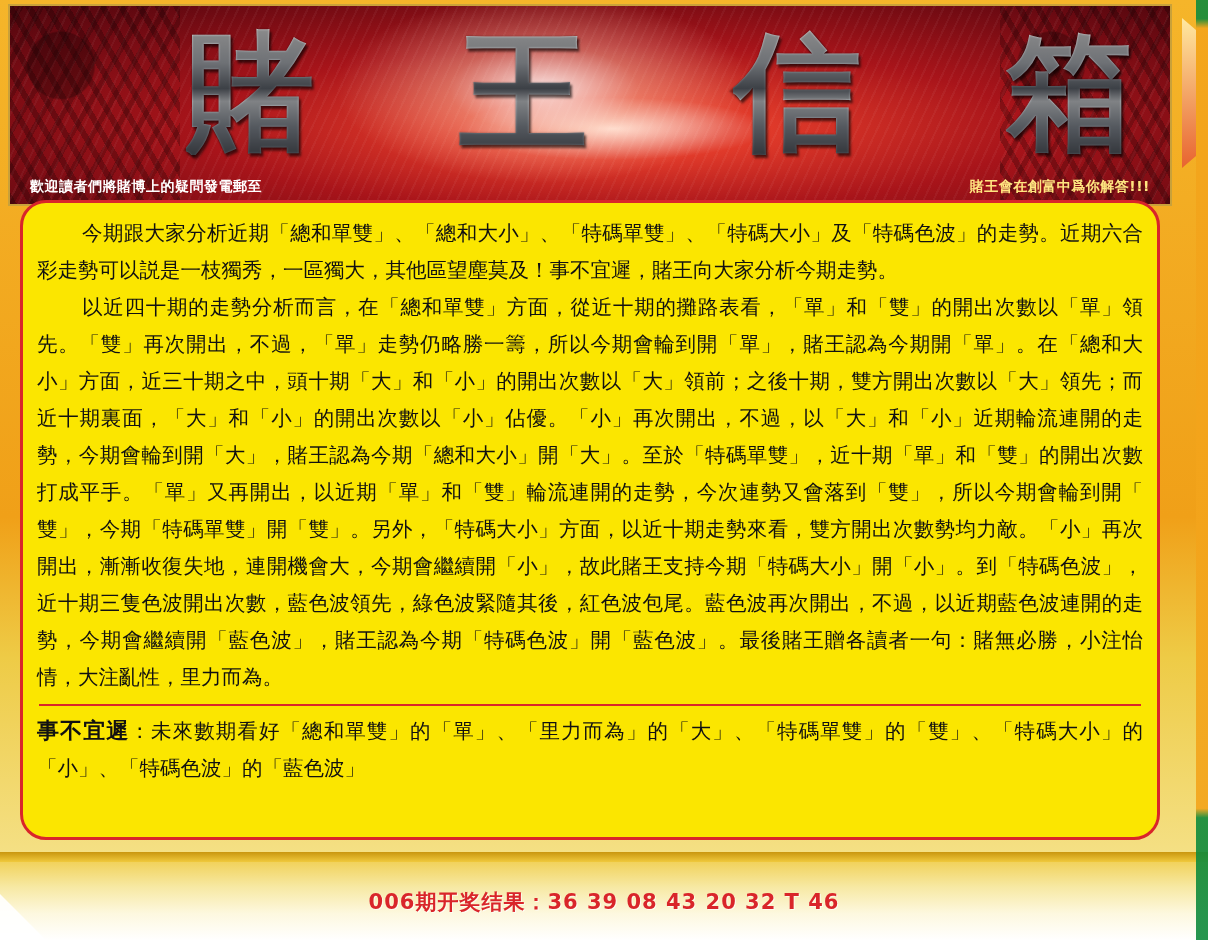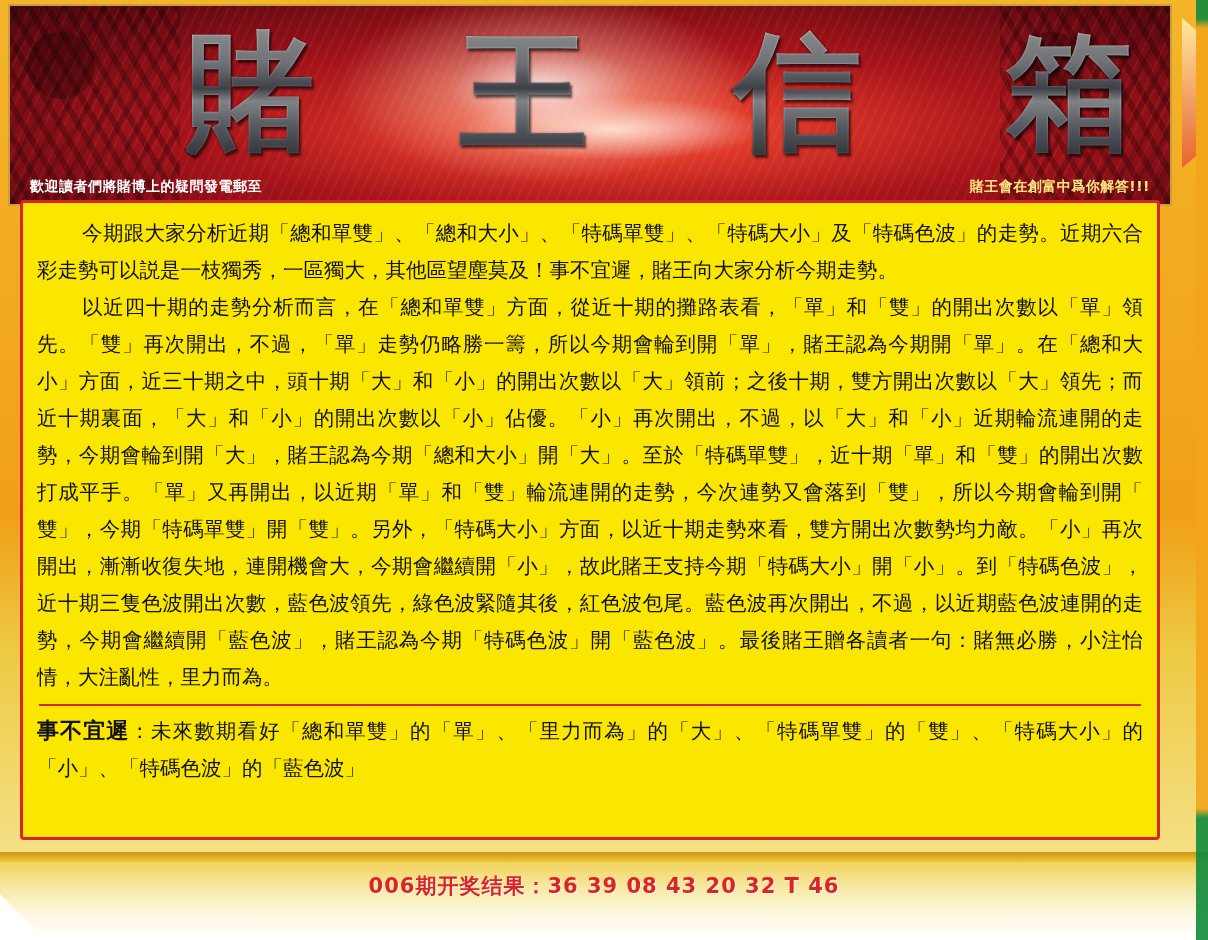--- a/index.html
+++ b/index.html
@@ -85,21 +85,21 @@
     width:168px;height:168px;display:flex;align-items:center;justify-content:center;
     color:#ffffff;font-size:29px;font-weight:bold;
     font-family:"DejaVu Sans", sans-serif;
     text-shadow:1px 1px 2px rgba(0,0,0,.35);
   }
   
   .body-card{
     position:absolute;left:20px;top:200px;width:1140px;height:640px;
     background:#fbe600;
     border:3px solid #d9252a;
-    border-radius:4px;
+    border-radius:26px;
     box-sizing:border-box;
     padding:12px 14px 10px 14px;
   }
   .article{
     font-family:"DejaVu Sans", sans-serif;
     font-size:20.5px;
     line-height:37px;
     color:#111111;
     text-align:justify;
     text-justify:inter-character;
@@ -116,21 +116,21 @@
   
   .bottom{
     position:absolute;left:0;top:852px;width:1208px;height:88px;
     background:linear-gradient(180deg,#efc93f 0%, #f7e9a4 40%, #fdf8df 70%, #ffffff 100%);
   }
   .bottom:before{
     content:"";position:absolute;left:0;top:0;width:1208px;height:10px;
     background:linear-gradient(180deg,#c9960f,#f0c93c);
   }
   .result{
-    position:absolute;left:0;top:20px;width:1208px;text-align:center;
+    position:absolute;left:0;top:36px;width:1208px;text-align:center;
     color:#d9252a;font-size:21px;font-weight:bold;
     font-family:"DejaVu Sans", sans-serif;
     letter-spacing:1px;
     text-shadow:1px 1px 0 rgba(255,255,255,.7);
   }
   
   .edge-green{
     position:absolute;right:0;top:0;width:12px;height:940px;
     background:linear-gradient(180deg,#0f8a3c 0%,#0f8a3c 2%,#f3a41b 3%,#f3a41b 86%,#0f8a3c 87%,#0f8a3c 100%);
     opacity:.9;

